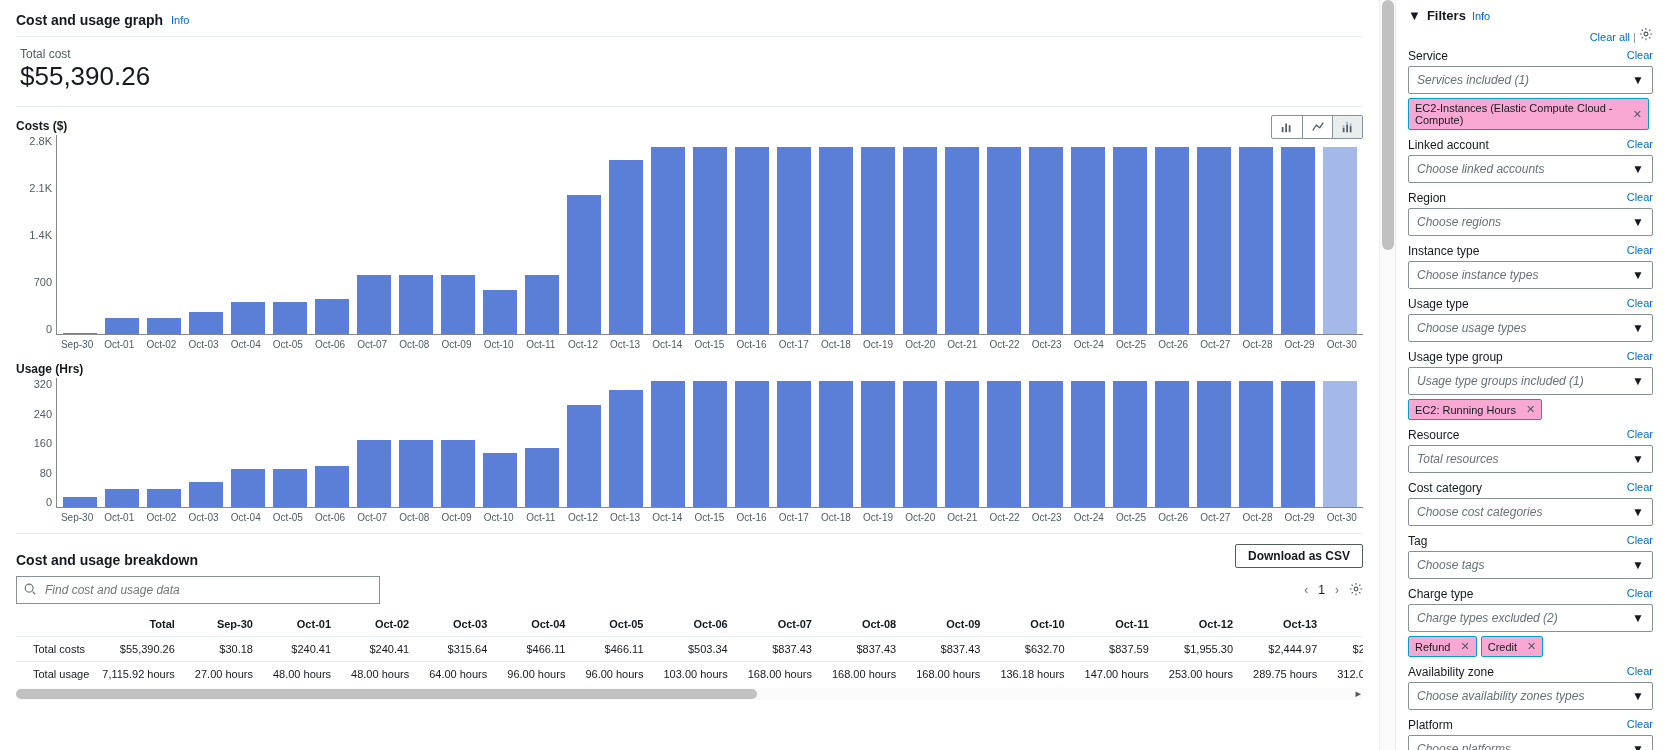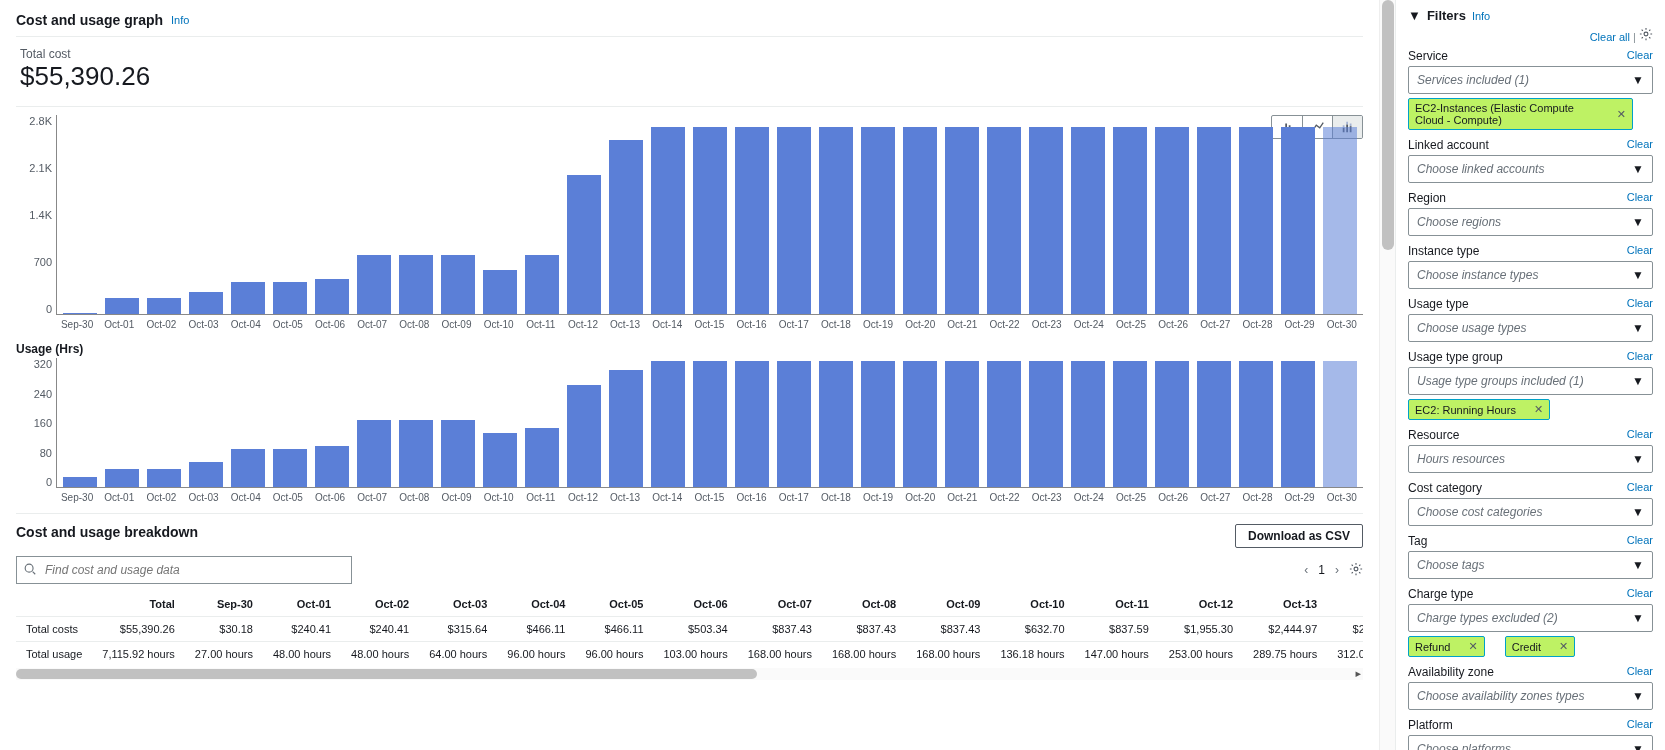--- a/index.html
+++ b/index.html
@@ -26,43 +26,43 @@
   .chart-area { display:flex; }
   .yaxis { width:40px; display:flex; flex-direction:column; justify-content:space-between; align-items:flex-end; font-size:11px; color:#545b64; padding-right:4px; }
   .plot { flex:1; position:relative; border-left:1px solid #888; }
   .plot-baseline { position:absolute; bottom:0; left:0; right:0; border-top:1px solid #888; }
   .bars { display:flex; align-items:flex-end; height:100%; gap:0; padding:0 2px; }
   .barcol { flex:1; display:flex; flex-direction:column; align-items:center; height:100%; justify-content:flex-end; }
   .bar { width:80%; background:#5b7fd7; }
   .bar.last { opacity:0.55; }
   .xlabels { display:flex; padding-left:40px; }
   .xlabels div { flex:1; text-align:center; font-size:10px; color:#545b64; padding-top:4px; white-space:nowrap; }
-  .breakdown-head { display:flex; align-items:flex-start; justify-content:space-between; border-top:1px solid #eaeded; padding-top:10px; margin-top:10px; }
+  .breakdown-head { display:flex; align-items:flex-end; justify-content:space-between; border-top:1px solid #eaeded; padding-top:10px; margin-top:10px; }
   .btn { border:1px solid #545b64; background:#fff; color:#16191f; padding:4px 12px; border-radius:2px; font-size:12px; cursor:pointer; font-weight:700; }
   .search-row { display:flex; align-items:center; justify-content:space-between; margin-top:8px; }
-  .search-box { display:flex; align-items:center; border:1px solid #879196; width:336px; height:28px; padding:0 6px; gap:6px; color:#687078; }
+  .search-box { display:flex; align-items:center; border:1px solid #879196; width:364px; height:28px; padding:0 6px; gap:6px; color:#687078; }
   .search-box input { border:none; outline:none; flex:1; font-style:italic; font-size:12px; color:#687078; }
   .pager { display:flex; align-items:center; gap:10px; color:#687078; }
   .tbl-wrap { overflow-x:auto; margin-top:8px; }
   table.data { border-collapse:collapse; font-size:11px; min-width:100%; }
   table.data th, table.data td { padding:6px 10px; text-align:right; white-space:nowrap; border-top:1px solid #eaeded; }
   table.data th { font-weight:700; color:#16191f; border-top:none; border-bottom:1px solid #eaeded; }
-  table.data td:first-child, table.data th:first-child { text-align:left; position:sticky; left:0; background:#fff; }
+  table.data td:first-child, table.data th:first-child { text-align:left; position:sticky; left:7px; background:#fff; }
   .hscroll { height:12px; background:#fafafa; margin-top:2px; position:relative; }
   .hscroll-thumb { position:absolute; left:0; top:1px; height:10px; width:55%; background:#c1c1c1; border-radius:5px; }
   .hscroll-arrow { position:absolute; top:-1px; font-size:11px; color:#555; }
   
   .filters-head { display:flex; align-items:center; gap:6px; font-weight:700; font-size:13px; }
   .filters-clearall { text-align:right; font-size:11px; margin:4px 0 6px 0; }
   .fgroup { margin-bottom:8px; }
   .flabel { display:flex; justify-content:space-between; font-size:12px; color:#16191f; margin-bottom:3px; }
   .flabel a { font-size:11px; }
   .fselect { border:1px solid #879196; height:28px; display:flex; align-items:center; justify-content:space-between; padding:0 8px; color:#687078; font-style:italic; font-size:12px; cursor:pointer; border-radius:2px; }
   .fselect .caret { font-style:normal; color:#16191f; }
-  .tag { display:inline-flex; align-items:center; gap:18px; border:1px solid #00a1c9; background:#bef264; color:#16191f; font-size:11px; padding:3px 6px; margin:4px 20px 0 0; border-radius:2px; max-width:100%; }
+  .tag { display:inline-flex; align-items:center; gap:10px; border:1px solid #00a1c9; background:#f9a8d4; color:#16191f; font-size:11px; padding:3px 6px; margin:4px 4px 0 0; border-radius:2px; max-width:100%; }
   .tag .x { color:#545b64; cursor:pointer; }
   svg.icon { width:14px; height:14px; }
 </style>
 </head>
 <body>
 
 <div class="page">
   <div class="main">
 
     <div class="section-head">
@@ -71,20 +71,21 @@
     </div>
 
     <div class="kpi-row">
       <div class="kpi">
         <div class="kpi-label">Total cost</div>
         <div class="kpi-value">$55,390.26</div>
       </div>
     </div>
 
     <div class="chart-block">
+      <div class="chart-title">Costs ($)</div>
       <div class="chart-switch">
         <div>
           <svg class="icon" viewBox="0 0 16 16">
               <rect x="2" y="8" width="2" height="6" fill="#545b64"></rect>
               <rect x="6" y="4" width="2" height="10" fill="#545b64"></rect>
               <rect x="10" y="6" width="2" height="8" fill="#545b64"></rect>
             </svg>
         </div>
         <div>
           <svg class="icon" viewBox="0 0 16 16">
@@ -569,21 +570,21 @@
           </div><span class="tag">
             <span>EC2: Running Hours</span>
             <span class="x">✕</span>
           </span></div>
         <div class="fgroup">
           <div class="flabel">
             <span>Resource</span>
             <a class="link">Clear</a>
           </div>
           <div class="fselect">
-            <span>Hours resources</span>
+            <span>Total resources</span>
             <span class="caret">▼</span>
           </div>
         </div>
         <div class="fgroup">
           <div class="flabel">
             <span>Cost category</span>
             <a class="link">Clear</a>
           </div>
           <div class="fselect">
             <span>Choose cost categories</span>

